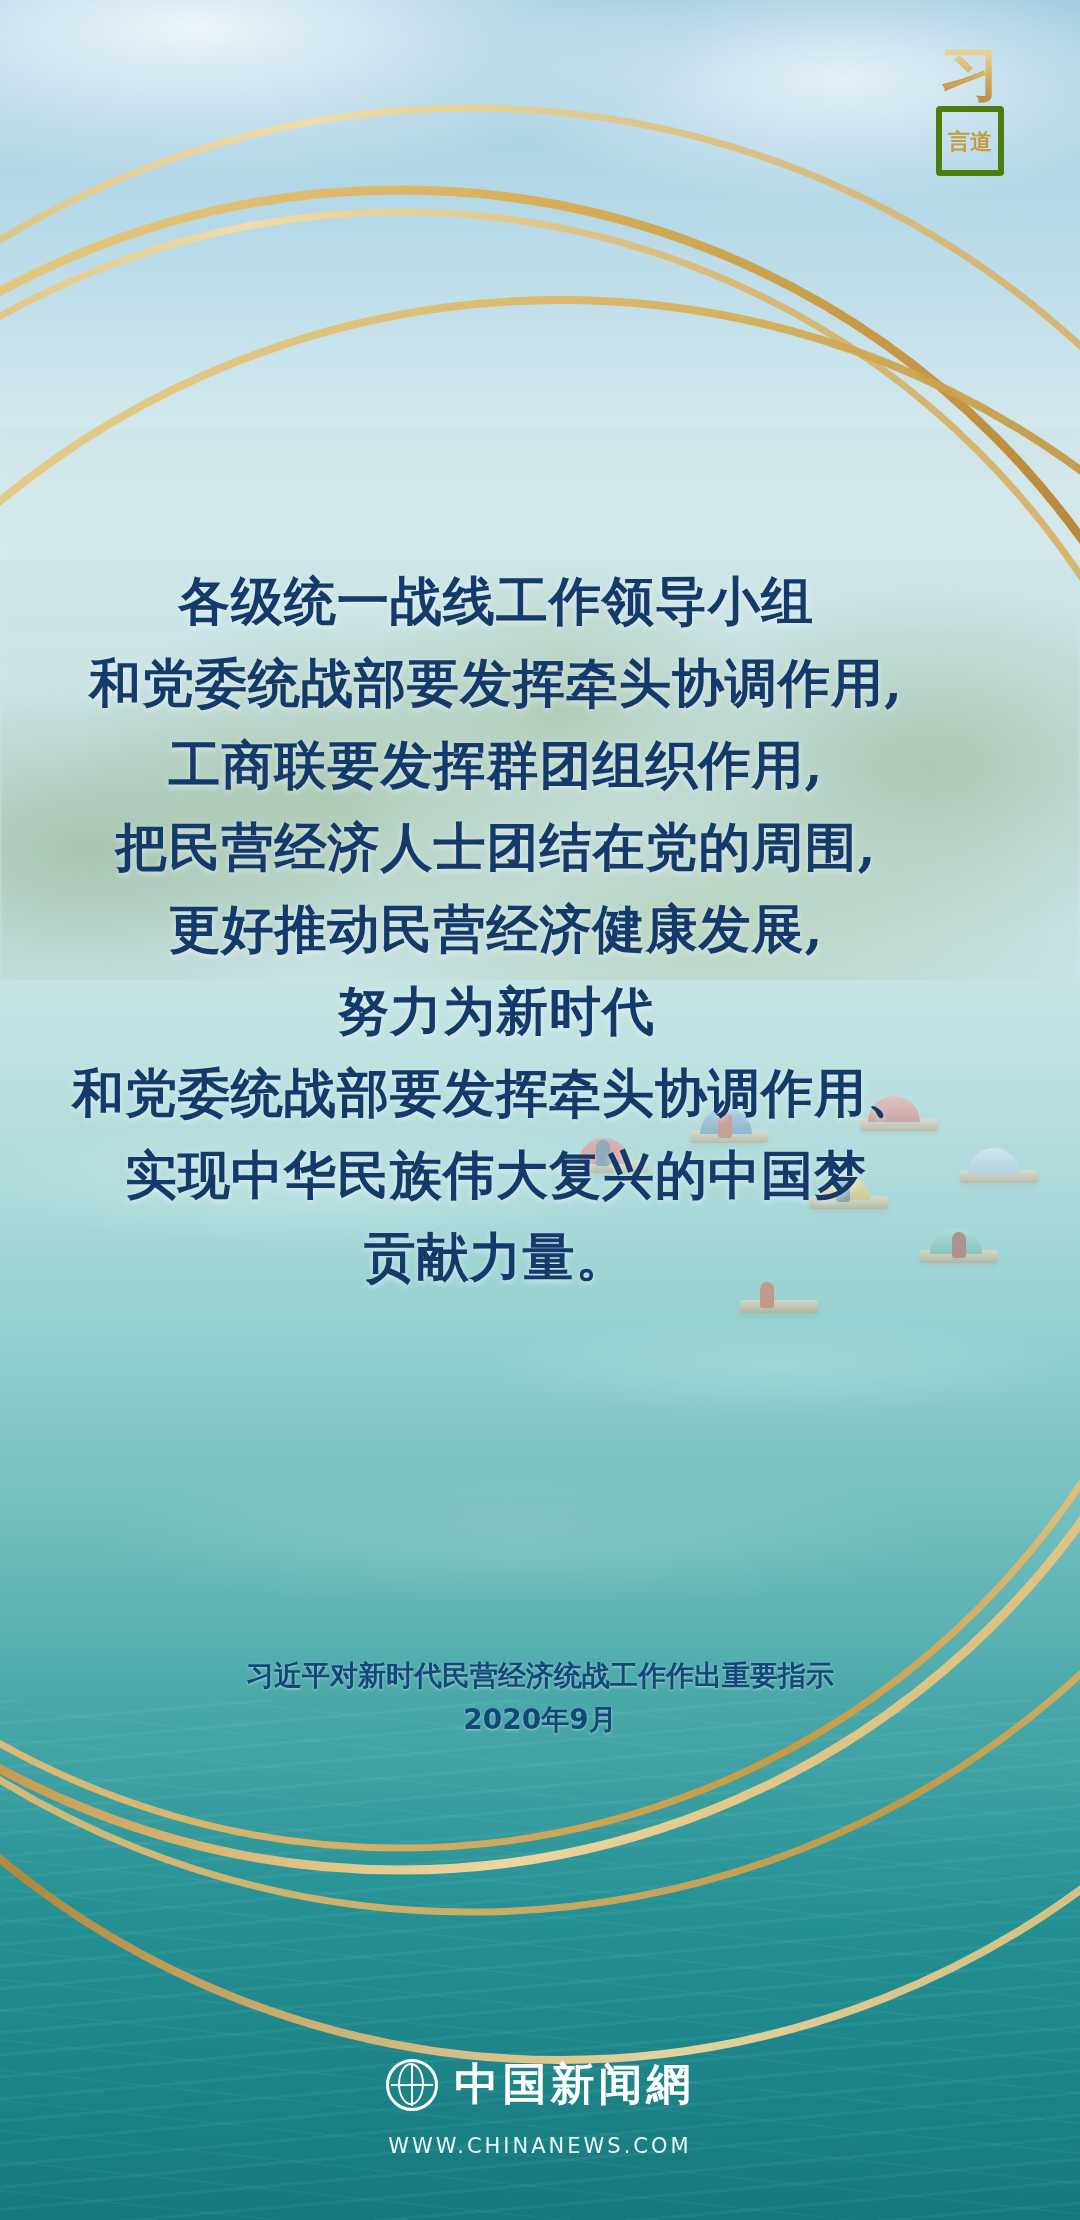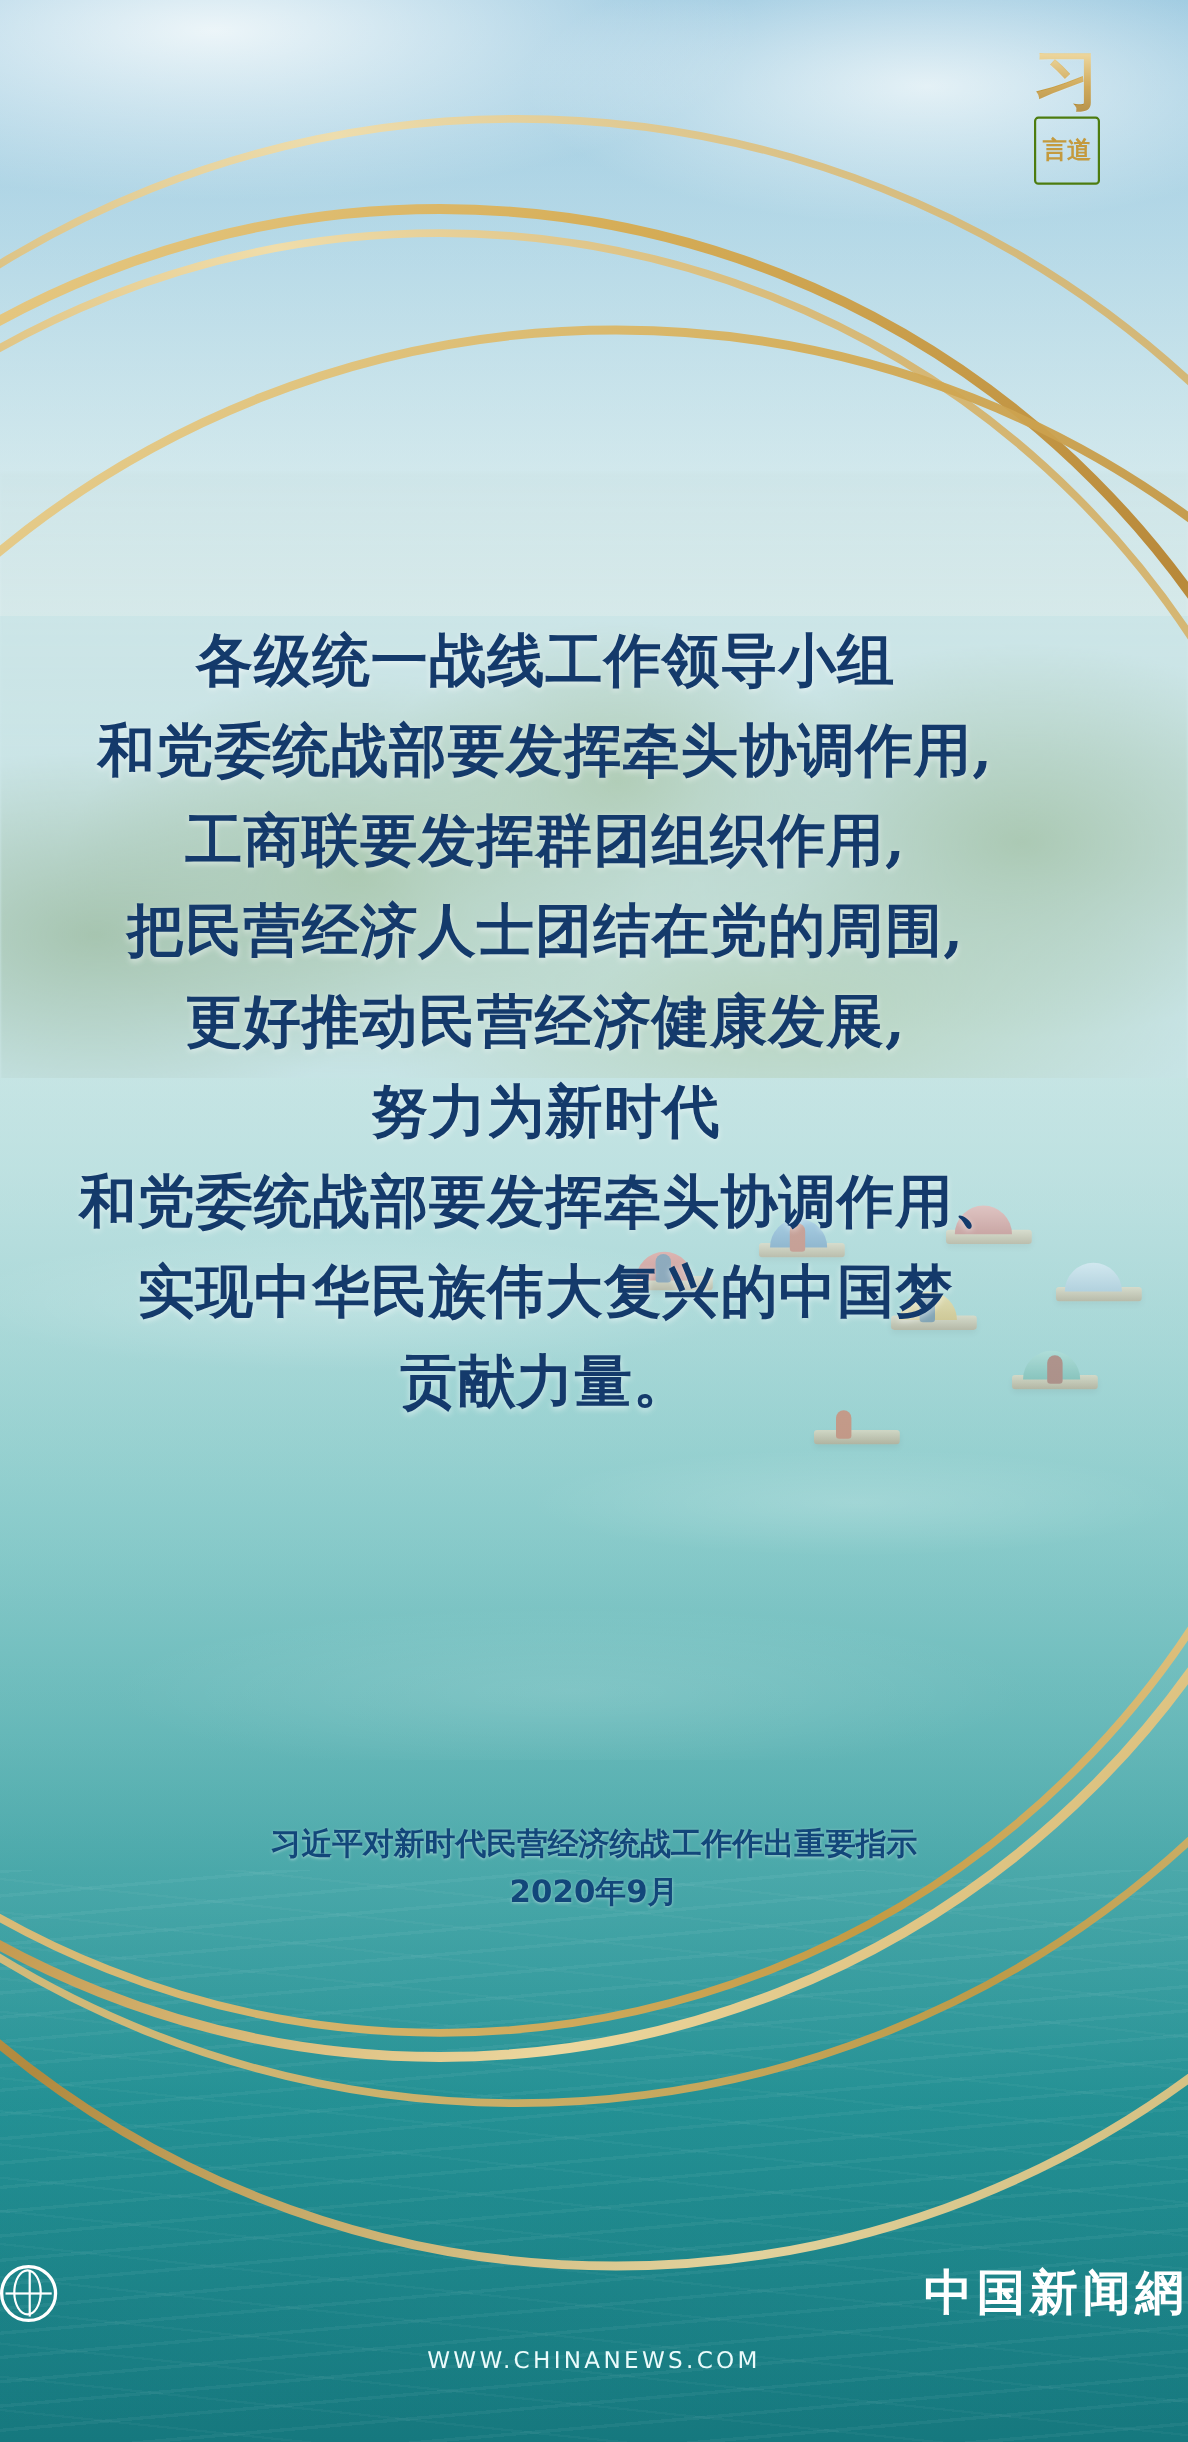--- a/index.html
+++ b/index.html
@@ -117,21 +117,21 @@
     letter-spacing: 0;
     background: linear-gradient(180deg, #f2dca0 0%, #c79b3f 60%, #a87f2c 100%);
     -webkit-background-clip: text;
     background-clip: text;
     color: transparent;
     text-shadow: 0 1px 0 rgba(255,255,255,0.15);
   }
   .top-logo .seal {
     margin: 2px auto 0;
     width: 56px; height: 58px;
-    border: 2px solid #4d7c0f;
+    border: 6px solid #4d7c0f;
     border-radius: 4px;
     display: flex;
     flex-direction: column;
     align-items: center;
     justify-content: center;
     font-family: "DejaVu Serif", "Liberation Serif", serif;
     color: #c49a3e;
     font-size: 22px;
     line-height: 24px;
     font-weight: 700;
@@ -172,21 +172,21 @@
   .footer {
     position: absolute;
     left: 0; bottom: 62px;
     width: 1080px;
     text-align: center;
     color: #ffffff;
   }
   .footer-row {
     display: flex;
     align-items: center;
-    justify-content: space-between;
+    justify-content: center;
     gap: 17px;
   }
   .globe-icon {
     width: 46px; height: 46px;
     border-radius: 50%;
     border: 3px solid #ffffff;
     position: relative;
     display: inline-block;
   }
   .globe-icon::before {

